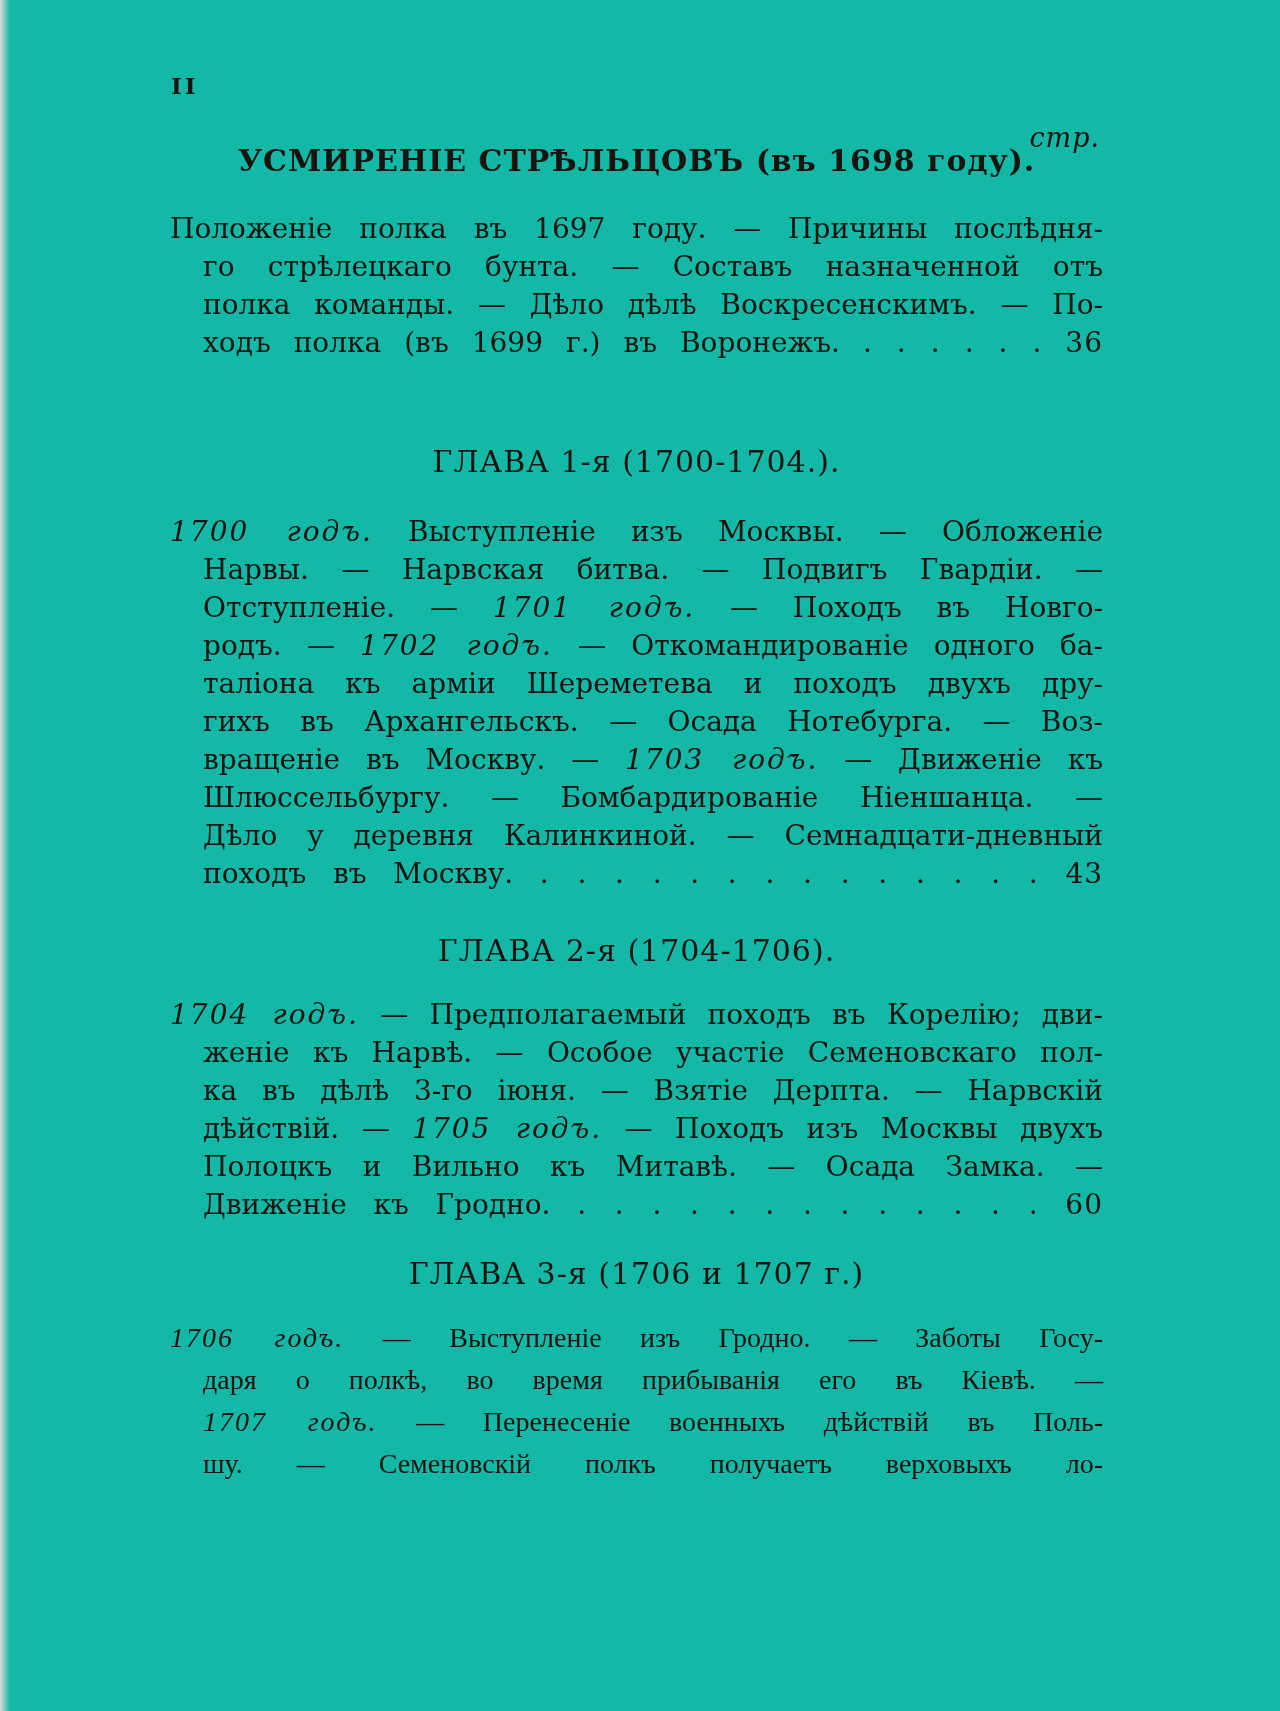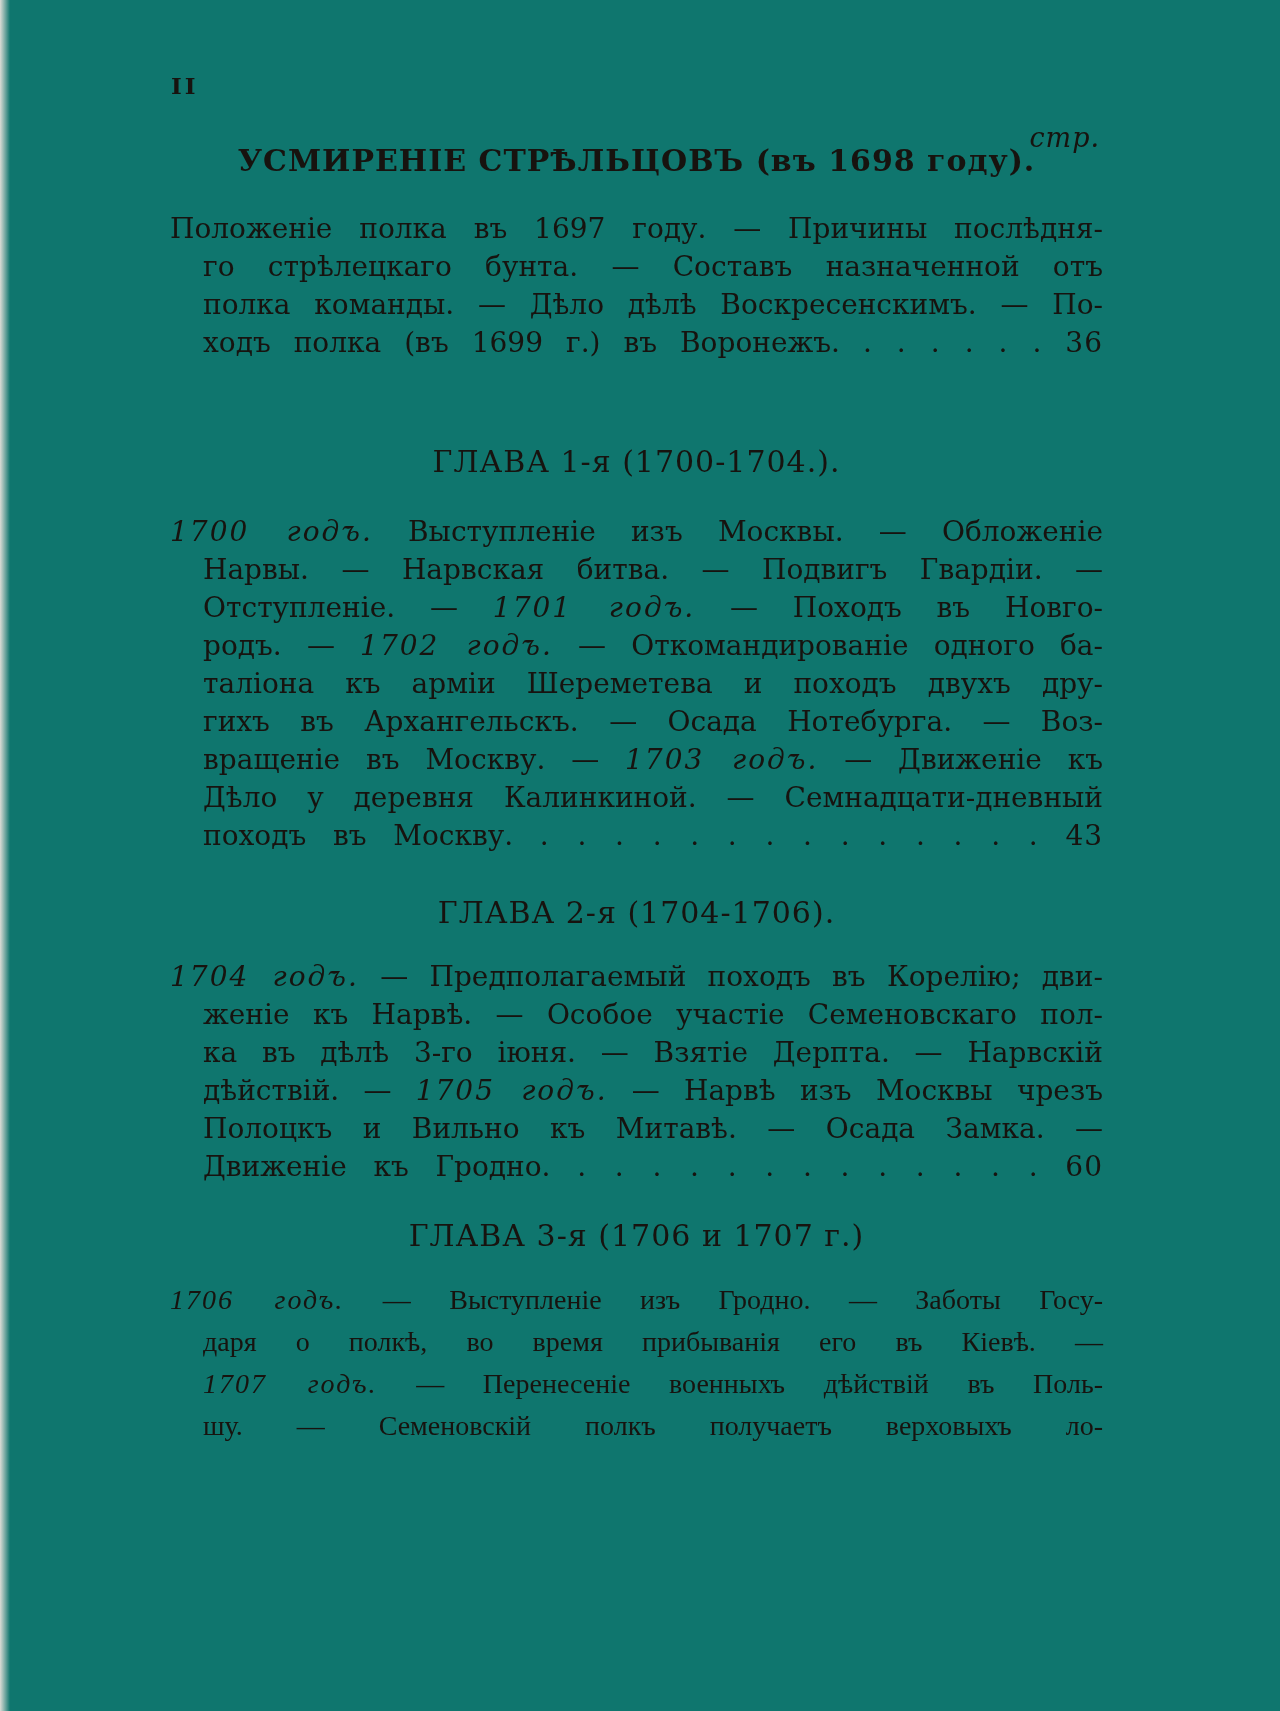--- a/index.html
+++ b/index.html
@@ -4,21 +4,21 @@
 <style>
   html,body{margin:0;padding:0;}
   body{
     width:1280px;height:1711px;
     background:#e9e8e4;
     font-family:"DejaVu Serif", serif;
   }
   .sheet{
     position:relative;
     width:1280px;height:1711px;
-    background:#0f766e;
+    background:#14b8a6;
     color:#17130f;
     overflow:hidden;
   }
   
   .sheet::before{
     content:"";
     position:absolute;left:0;top:0;bottom:0;width:10px;
     background:linear-gradient(90deg,#dddcd6,rgba(252,252,249,0));
   }
   .folio{
@@ -92,31 +92,32 @@
     <h2 class="h-chapter" id="ch1-heading">ГЛАВА 1-я (1700-1704.).</h2>
 
     <div class="summary" id="ch1-summary">
         <p class="line first"><span class="yr">1700 годъ.</span><span> Выступленіе изъ Москвы. — Обложеніе</span></p>
         <p class="line cont"><span>Нарвы. — Нарвская битва. — Подвигъ Гвардіи. —</span></p>
         <p class="line cont"><span>Отступленіе. — </span><span class="yr">1701 годъ.</span><span> — Походъ въ Новго-</span></p>
         <p class="line cont"><span>родъ. — </span><span class="yr">1702 годъ.</span><span> — Откомандированіе одного ба-</span></p>
         <p class="line cont"><span>таліона къ арміи Шереметева и походъ двухъ дру-</span></p>
         <p class="line cont"><span>гихъ въ Архангельскъ. — Осада Нотебурга. — Воз-</span></p>
         <p class="line cont"><span>вращеніе въ Москву. — </span><span class="yr">1703 годъ.</span><span> — Движеніе къ</span></p>
+        <p class="line cont"><span>Шлюссельбургу. — Бомбардированіе Ніеншанца. —</span></p>
         <p class="line cont"><span>Дѣло у деревня Калинкиной. — Семнадцати-дневный</span></p>
         <p class="line cont"><span>походъ въ Москву.</span><span> </span><span class="dots">. . . . . . . . . . . . . .</span><span> </span><span class="pg">43</span></p>
       </div>
 
     <h2 class="h-chapter" id="ch2-heading">ГЛАВА 2-я (1704-1706).</h2>
 
     <div class="summary" id="ch2-summary">
         <p class="line first"><span class="yr">1704 годъ.</span><span> — Предполагаемый походъ въ Корелію; дви-</span></p>
         <p class="line cont"><span>женіе къ Нарвѣ. — Особое участіе Семеновскаго пол-</span></p>
         <p class="line cont"><span>ка въ дѣлѣ 3-го іюня. — Взятіе Дерпта. — Нарвскій</span></p>
-        <p class="line cont"><span>дѣйствій. — </span><span class="yr">1705 годъ.</span><span> — Нарвѣ изъ Москвы чрезъ</span></p>
+        <p class="line cont"><span>дѣйствій. — </span><span class="yr">1705 годъ.</span><span> — Походъ изъ Москвы двухъ</span></p>
         <p class="line cont"><span>Полоцкъ и Вильно къ Митавѣ. — Осада Замка. —</span></p>
         <p class="line cont"><span>Движеніе къ Гродно.</span><span> </span><span class="dots">. . . . . . . . . . . . .</span><span> </span><span class="pg">60</span></p>
       </div>
 
     <h2 class="h-chapter" id="ch3-heading">ГЛАВА 3-я (1706 и 1707 г.)</h2>
 
     <div class="summary" id="ch3-summary">
         <p class="line first"><span class="yr">1706 годъ.</span><span> — Выступленіе изъ Гродно. — Заботы Госу-</span></p>
         <p class="line cont"><span>даря о полкѣ, во время прибыванія его въ Кіевѣ. —</span></p>
         <p class="line cont"><span class="yr">1707 годъ.</span><span> — Перенесеніе военныхъ дѣйствій въ Поль-</span></p>

